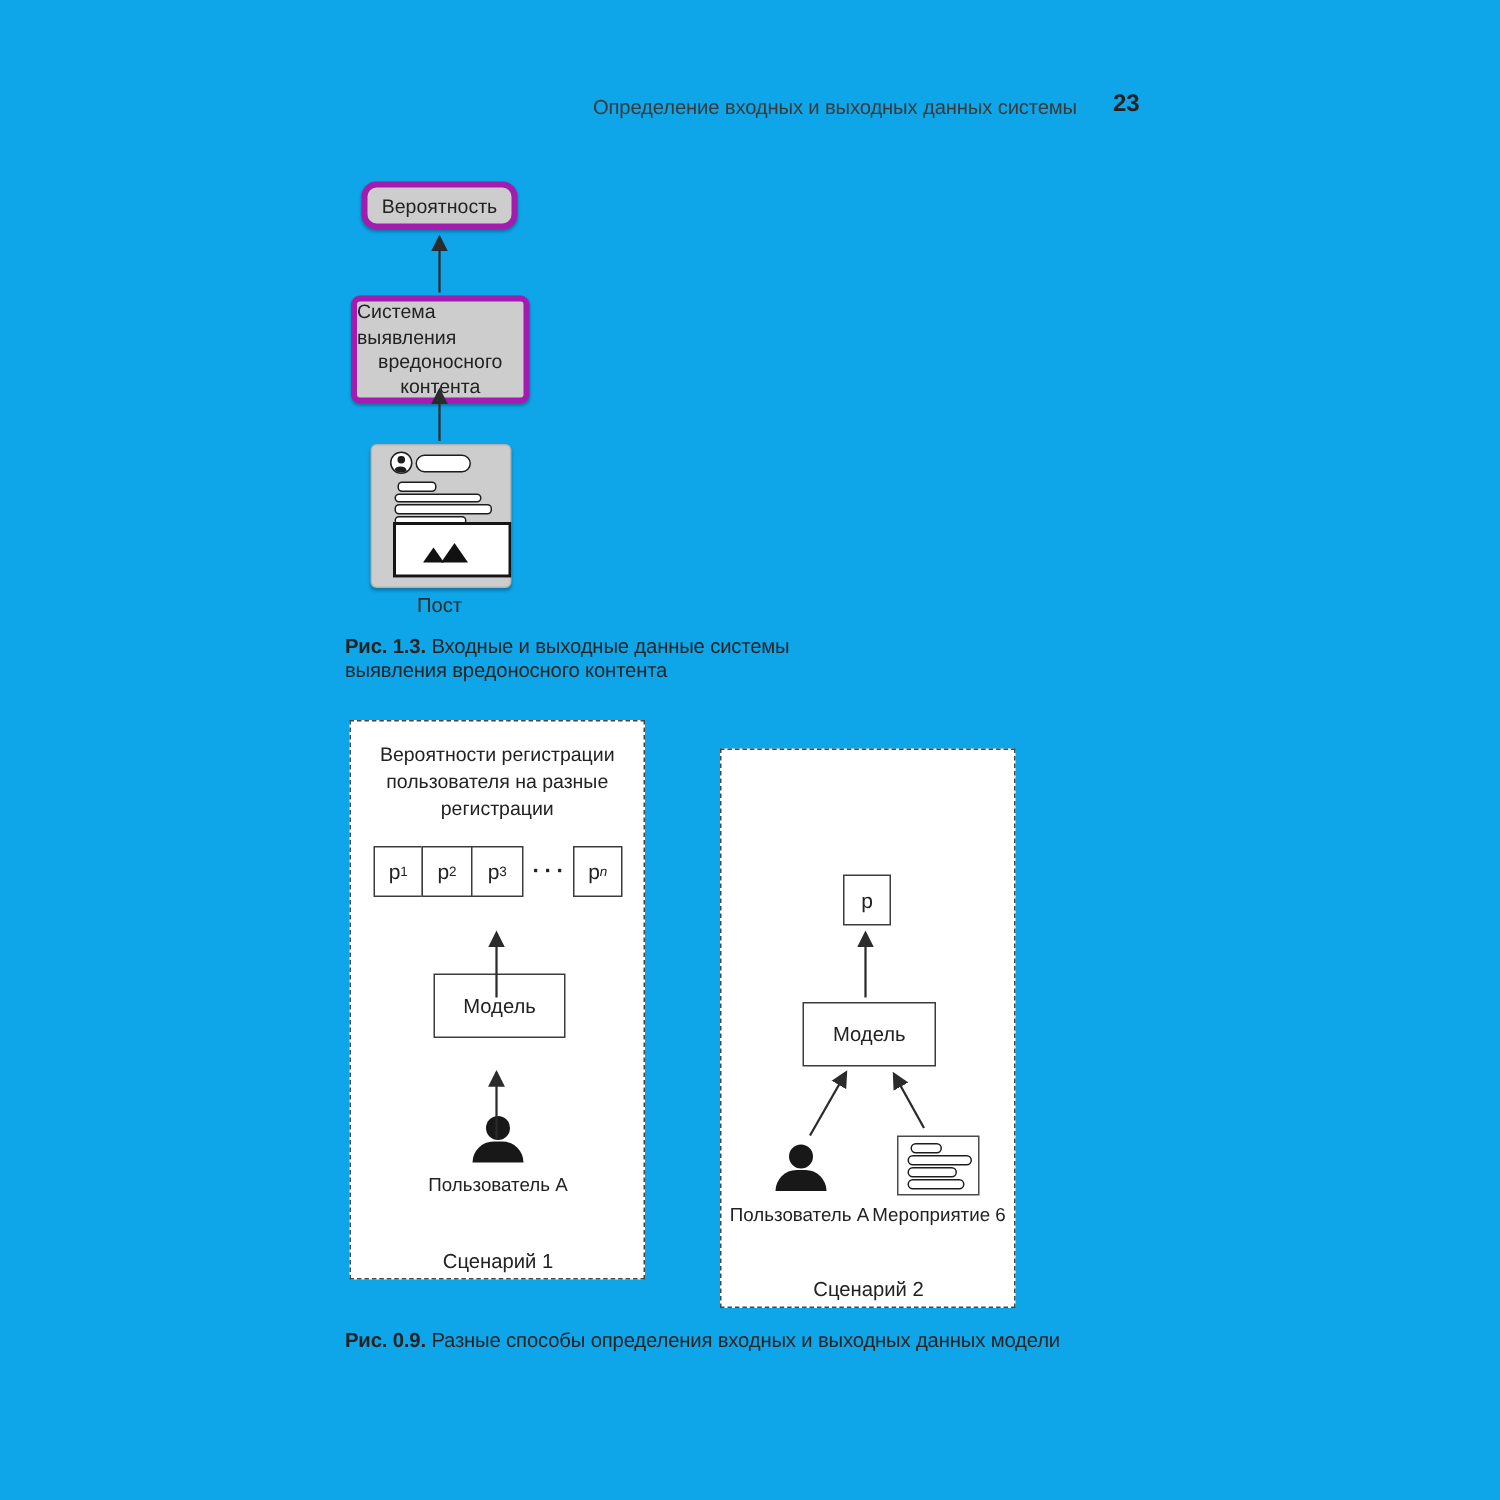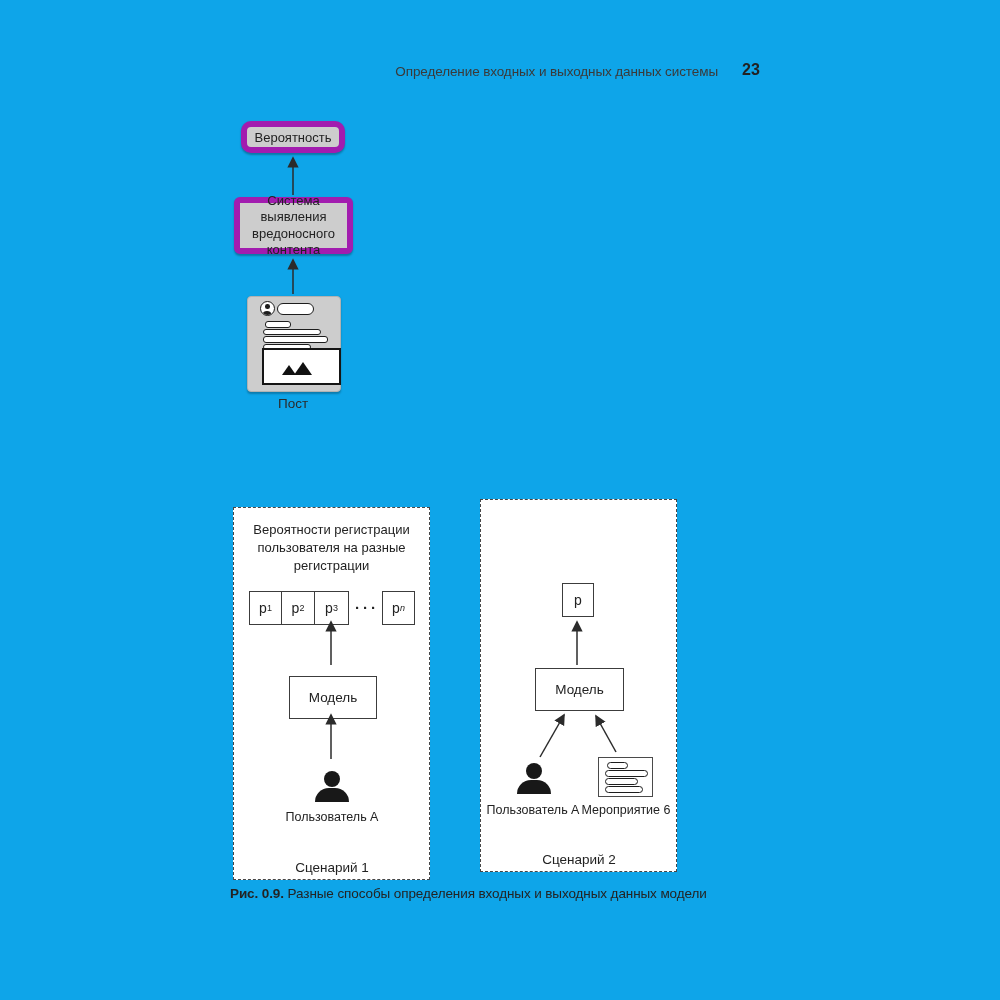--- a/index.html
+++ b/index.html
@@ -10,23 +10,23 @@
   }
   .abs { position:absolute; }
   .ctr { transform:translateX(-50%); white-space:nowrap; }
 
   
   .running-head { top:64px; left:380px; width:338px; text-align:right;
     font-size:13.5px; color:#3a3a3a; letter-spacing:-0.1px; }
   .page-num { top:61px; left:742px; font-size:16px; font-weight:bold; color:#222; }
 
   
-  .gbox { background:#cdcdcd; border:6px solid #a21caf;
+  .gbox { background:#cdcdcd; border:4px solid #a21caf;
     display:flex; flex-direction:column; align-items:center; justify-content:center;
-    text-align:center; font-size:13px; color:#222;
+    font-size:13px; color:#222;
     box-shadow:0 1.5px 2px rgba(0,0,0,0.28); }
   .r10 { border-radius:10px; } .r6 { border-radius:6px; }
   .sysline { line-height:16.5px; }
 
   
   .post-sq { left:247px; top:296px; width:94px; height:96px; background:#cdcdcd;
     border:1px solid #b2b2b2; border-radius:4px; box-shadow:0 1.5px 2px rgba(0,0,0,0.25); }
   .avatar { left:12px; top:4px; width:15px; height:15px; background:#fff;
     border:1.6px solid #1d1d1d; border-radius:50%; overflow:hidden; }
   .avatar .hd { position:absolute; left:4.2px; top:2.2px; width:4.6px; height:4.6px;
@@ -75,21 +75,21 @@
 
 <div class="page">
 
   <div class="abs running-head">Определение входных и выходных данных системы</div>
   <div class="abs page-num">23</div>
 
   <div class="abs gbox r10" style="left:241px; top:121px; width:104px; height:32px;">
     <span>Вероятность</span>
   </div>
 
-  <div class="abs gbox r6" style="left:234px; top:197px; width:119px; height:57px;">
+  <div class="abs gbox r6" style="left:234px; top:197px; width:119px; height:72px;">
     <div class="sysline">Система выявления</div>
     <div class="sysline">вредоносного</div>
     <div class="sysline">контента</div>
   </div>
 
   <div class="abs post-sq">
     <div class="abs avatar">
       <div class="hd"></div>
         <div class="sh"></div>
     </div>
@@ -102,22 +102,26 @@
       <div class="tri" style="left:18px; bottom:8px; border-left:7px solid transparent;
            border-right:7px solid transparent; border-bottom:10px solid #111;"></div>
       <div class="tri" style="left:30px; bottom:8px; border-left:9.5px solid transparent;
            border-right:9.5px solid transparent; border-bottom:13px solid #111;"></div>
     </div>
   </div>
   <div class="abs" style="left:293px; top:396px; font-size:13.5px;">
     <span class="ctr abs" style="left:0;">Пост</span>
   </div>
 
-
-  <div class="dashed-panel" style="left:233px; top:507px;">
+  <div class="abs caption" style="left:230px; top:423px; width:340px;">
+    <b>Рис. 1.3.</b><span> Входные и выходные данные системы</span><br>
+    <span>выявления вредоносного контента</span>
+  </div>
+
+  <div class="dashed-panel" style="left:233px; top:480px;">
     <div class="panel-title">
       <div>Вероятности регистрации</div>
       <div>пользователя на разные</div>
       <div>регистрации</div>
     </div>
 
     <div class="wbox pcell" style="left:15px; top:83px; width:33px; height:34px;">
       <span>p</span>
         <span class="sub">1</span>
     </div>

